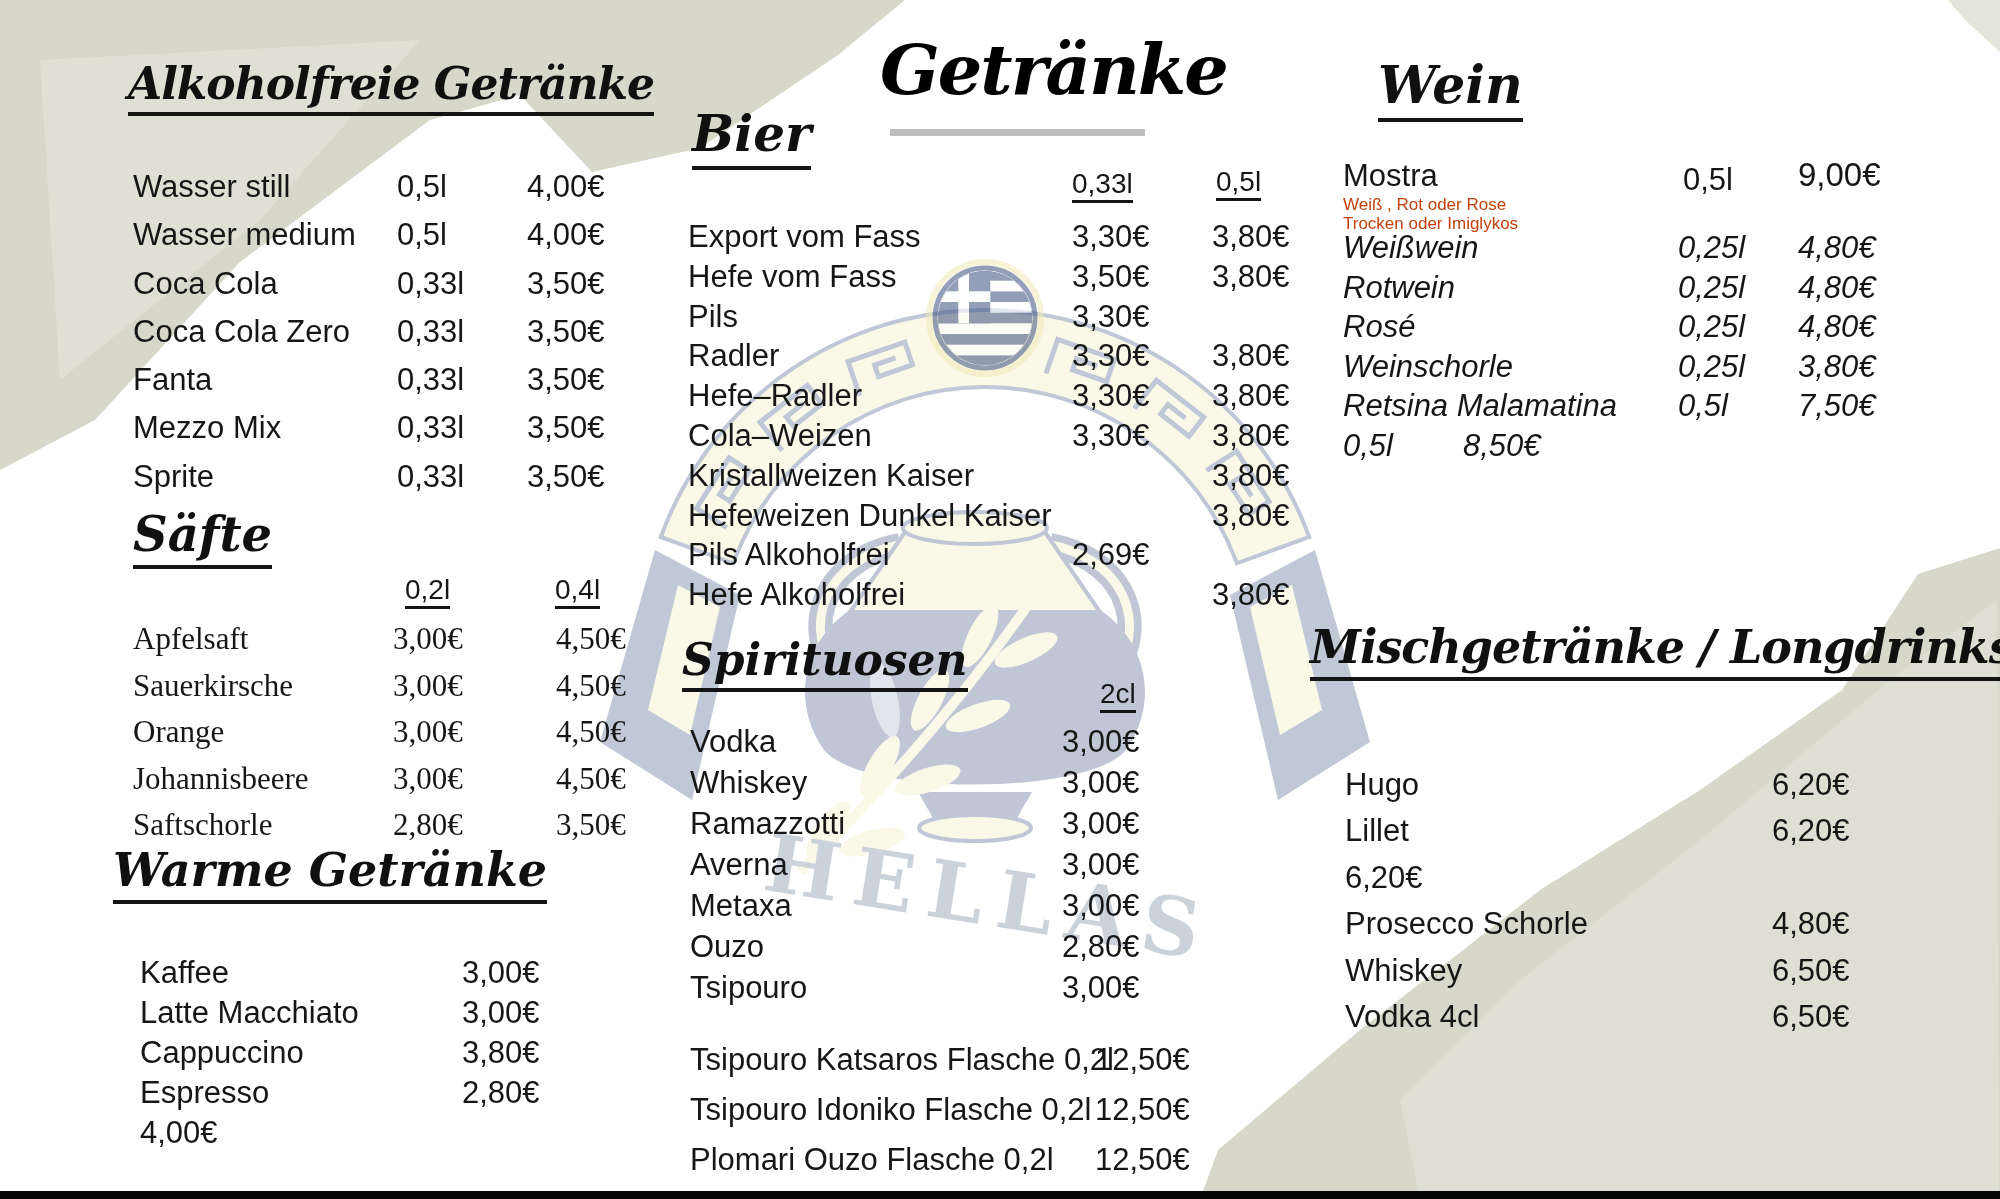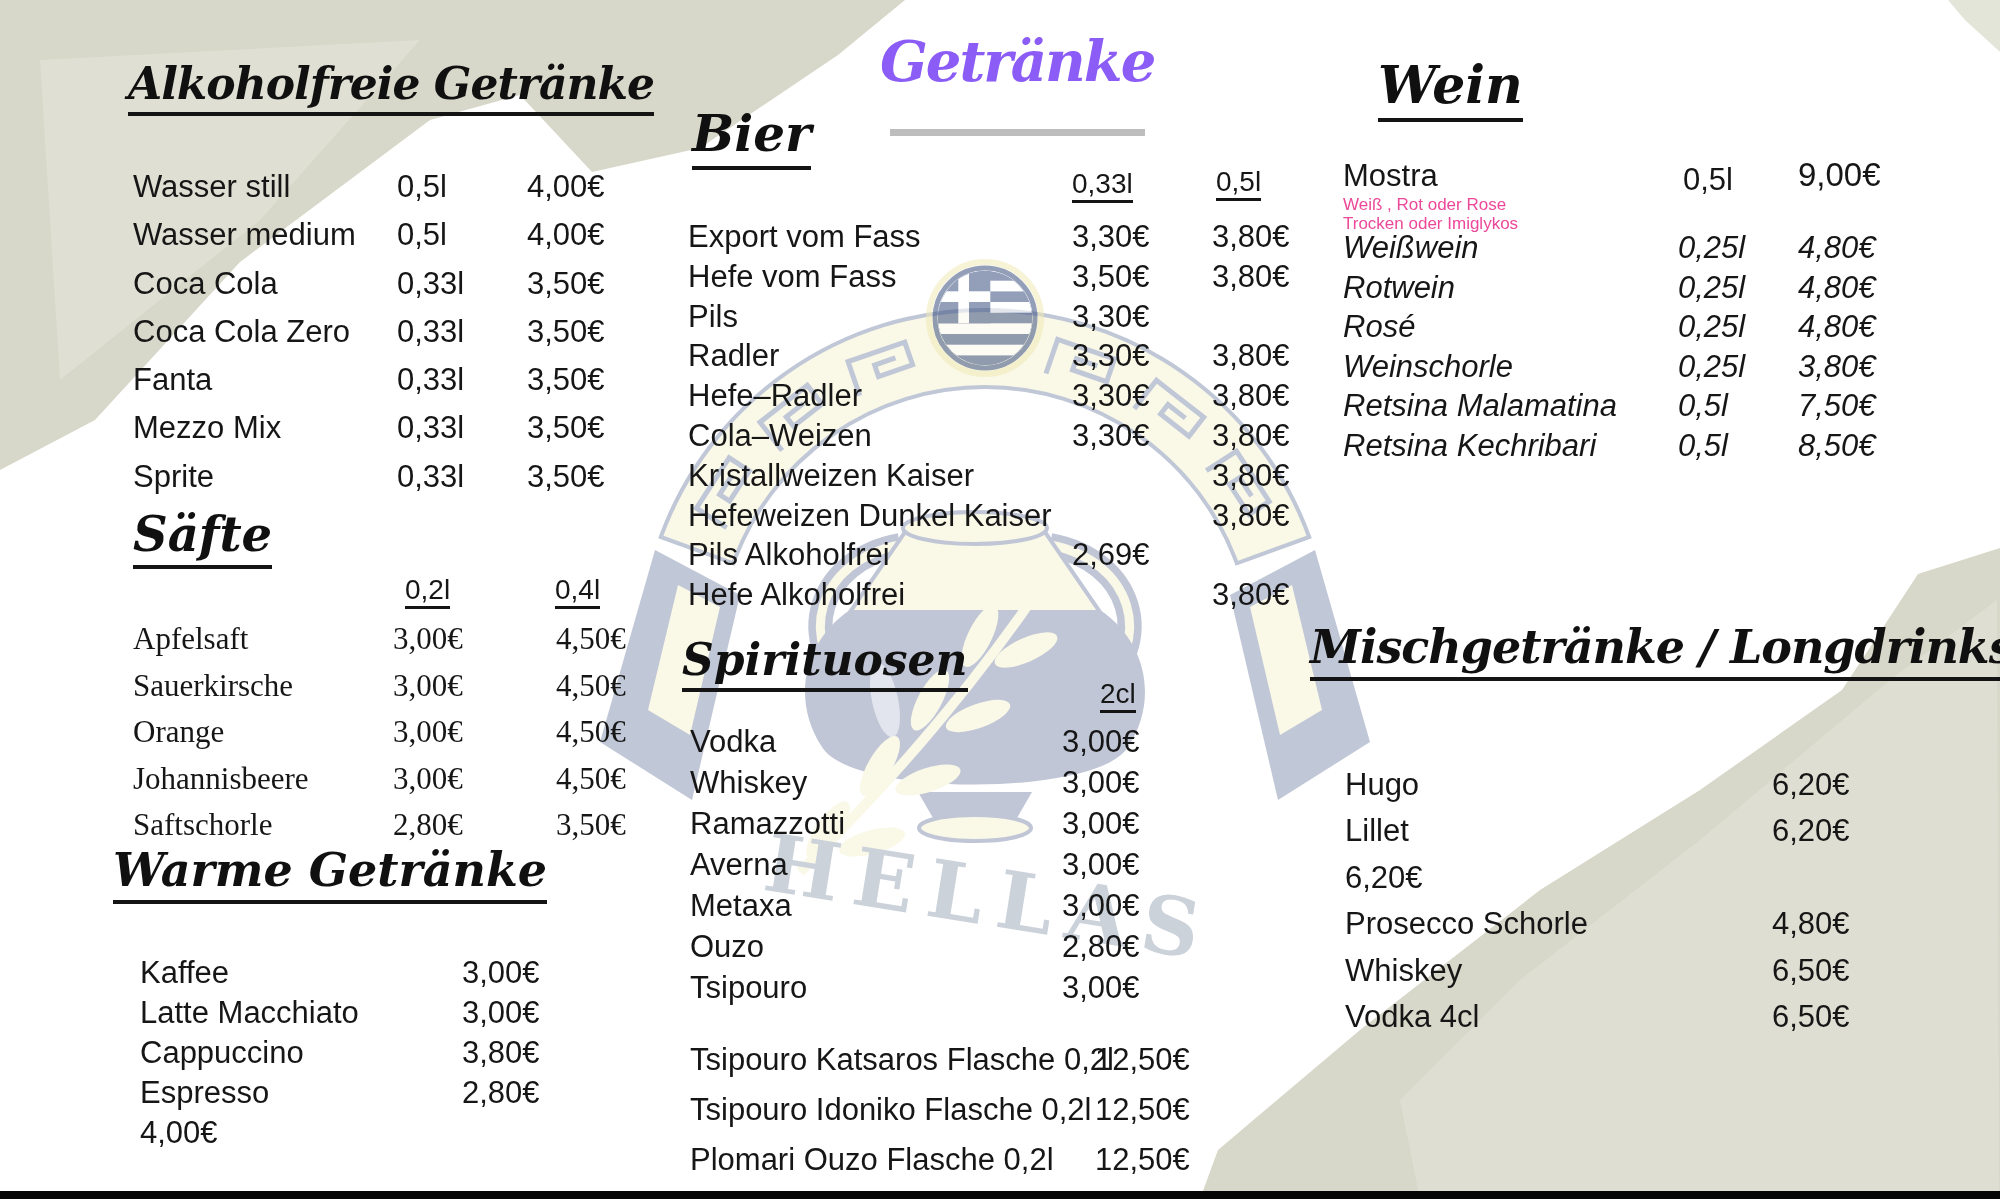--- a/index.html
+++ b/index.html
@@ -16,21 +16,21 @@
   .row{display:flex;align-items:flex-start;height:var(--rh);}
   .c{white-space:nowrap;}
   .alk .n{width:264px}.alk .s{width:130px}
   .sft .n{width:260px}.sft .p1{width:163px}
   .wrm .n{width:322px}
   .bir .n{width:384px}.bir .p1{width:140px}
   .spt .n{width:372px}
   .fls .n{width:405px}
   .win .n{width:335px}.win .s{width:120px}
   .msc .n{width:427px}
-  .note{font-size:17px;line-height:19px;color:#ec4899;}
+  .note{font-size:17px;line-height:19px;color:#c2410c;}
   .titlebar{position:absolute;z-index:1;background:#bdbdbd;}
   .footer-bar{position:absolute;z-index:3;left:0;bottom:0;width:2000px;height:8px;background:#050505;}
 </style>
 </head>
 <body>
 
 <div class="page">
 
   <div class="wash" style="left:0;top:0;width:910px;height:480px;background:#d7d8c9;
               clip-path:polygon(0 0,905px 0,838px 55px,700px 148px,592px 172px,520px 95px,430px 120px,240px 262px,95px 420px,0 470px);"></div>
@@ -101,21 +101,21 @@
         <rect x="937" y="344.7" width="96" height="10.7" fill="#ffffff"></rect>
         <rect x="937" y="270" width="53.3" height="53.3" fill="#3b4f80"></rect>
         <rect x="958.3" y="270" width="10.7" height="53.3" fill="#ffffff"></rect>
         <rect x="937" y="291.3" width="53.3" height="10.7" fill="#ffffff"></rect>
       </g>
       <circle cx="985" cy="318" r="50" fill="none" stroke="#3b4f80" stroke-width="5"></circle>
     </g>
     <text x="985" y="925" text-anchor="middle" transform="rotate(9 985 925)" font-family="'DejaVu Serif',serif" font-weight="bold" font-size="80" letter-spacing="14" fill="#ccd2da">HELLAS</text>
   </svg>
 
-  <div class="txt script" style="left:880px;top:28px;font-size:56px;letter-spacing:-2px;color:#8b5cf6;"><span>Getränke</span></div>
+  <div class="txt script" style="left:880px;top:28px;font-size:70px;letter-spacing:-2px;color:#000000;"><span>Getränke</span></div>
   <div class="titlebar" style="left:890px;top:129px;width:255px;height:7px;"></div>
 
   <div class="txt script" style="left:128px;top:58px;font-size:44px;letter-spacing:-1px;"><span class="hul">Alkoholfreie Getränke</span></div>
 
   <div class="rows alk" style="left:133px;top:169px;--rh:48.3px;">
 
   <div class="row">
         <span class="c n">Wasser still</span>
         <span class="c s">0,5l</span>
         <span class="c p">4,00€</span>
@@ -348,21 +348,20 @@
         <span class="c n">Weinschorle</span>
         <span class="c s">0,25l</span>
         <span class="c p">3,80€</span>
       </div>
       <div class="row">
         <span class="c n">Retsina Malamatina</span>
         <span class="c s">0,5l</span>
         <span class="c p">7,50€</span>
       </div>
       <div class="row">
-        <span class="c n">Retsina Kechribari</span>
         <span class="c s">0,5l</span>
         <span class="c p">8,50€</span>
       </div>
     </div>
 
   <div class="txt script" style="left:1310px;top:620px;font-size:46px;letter-spacing:-1px;"><span class="hul">Mischgetränke / Longdrinks</span></div>
 
   <div class="rows msc" style="left:1345px;top:767px;--rh:46.4px;">
 
   <div class="row">

